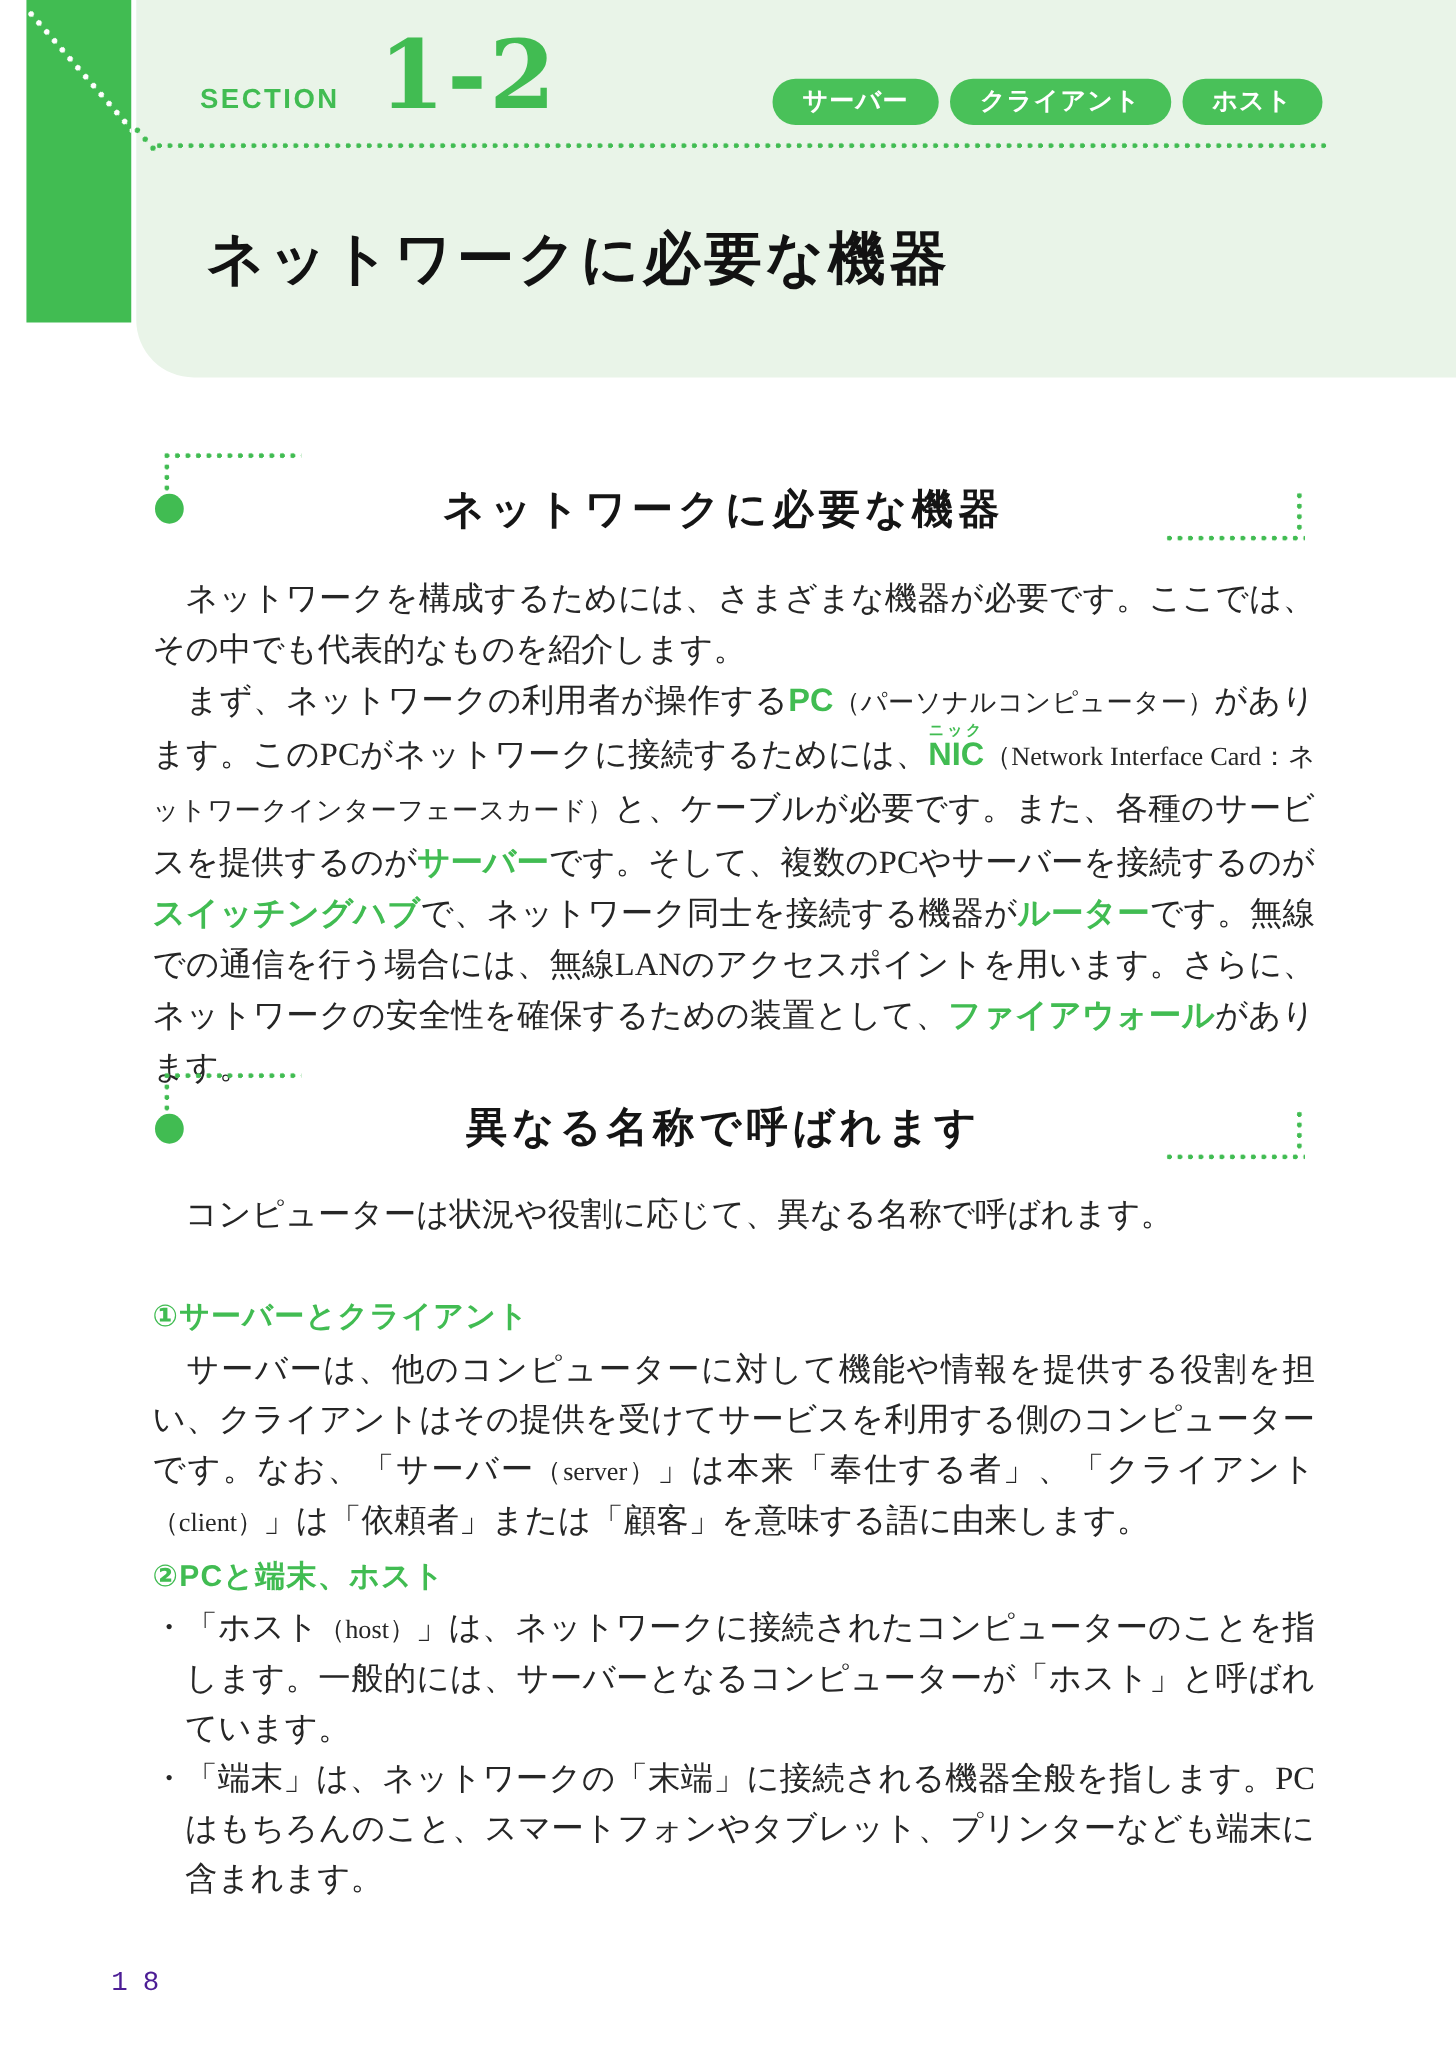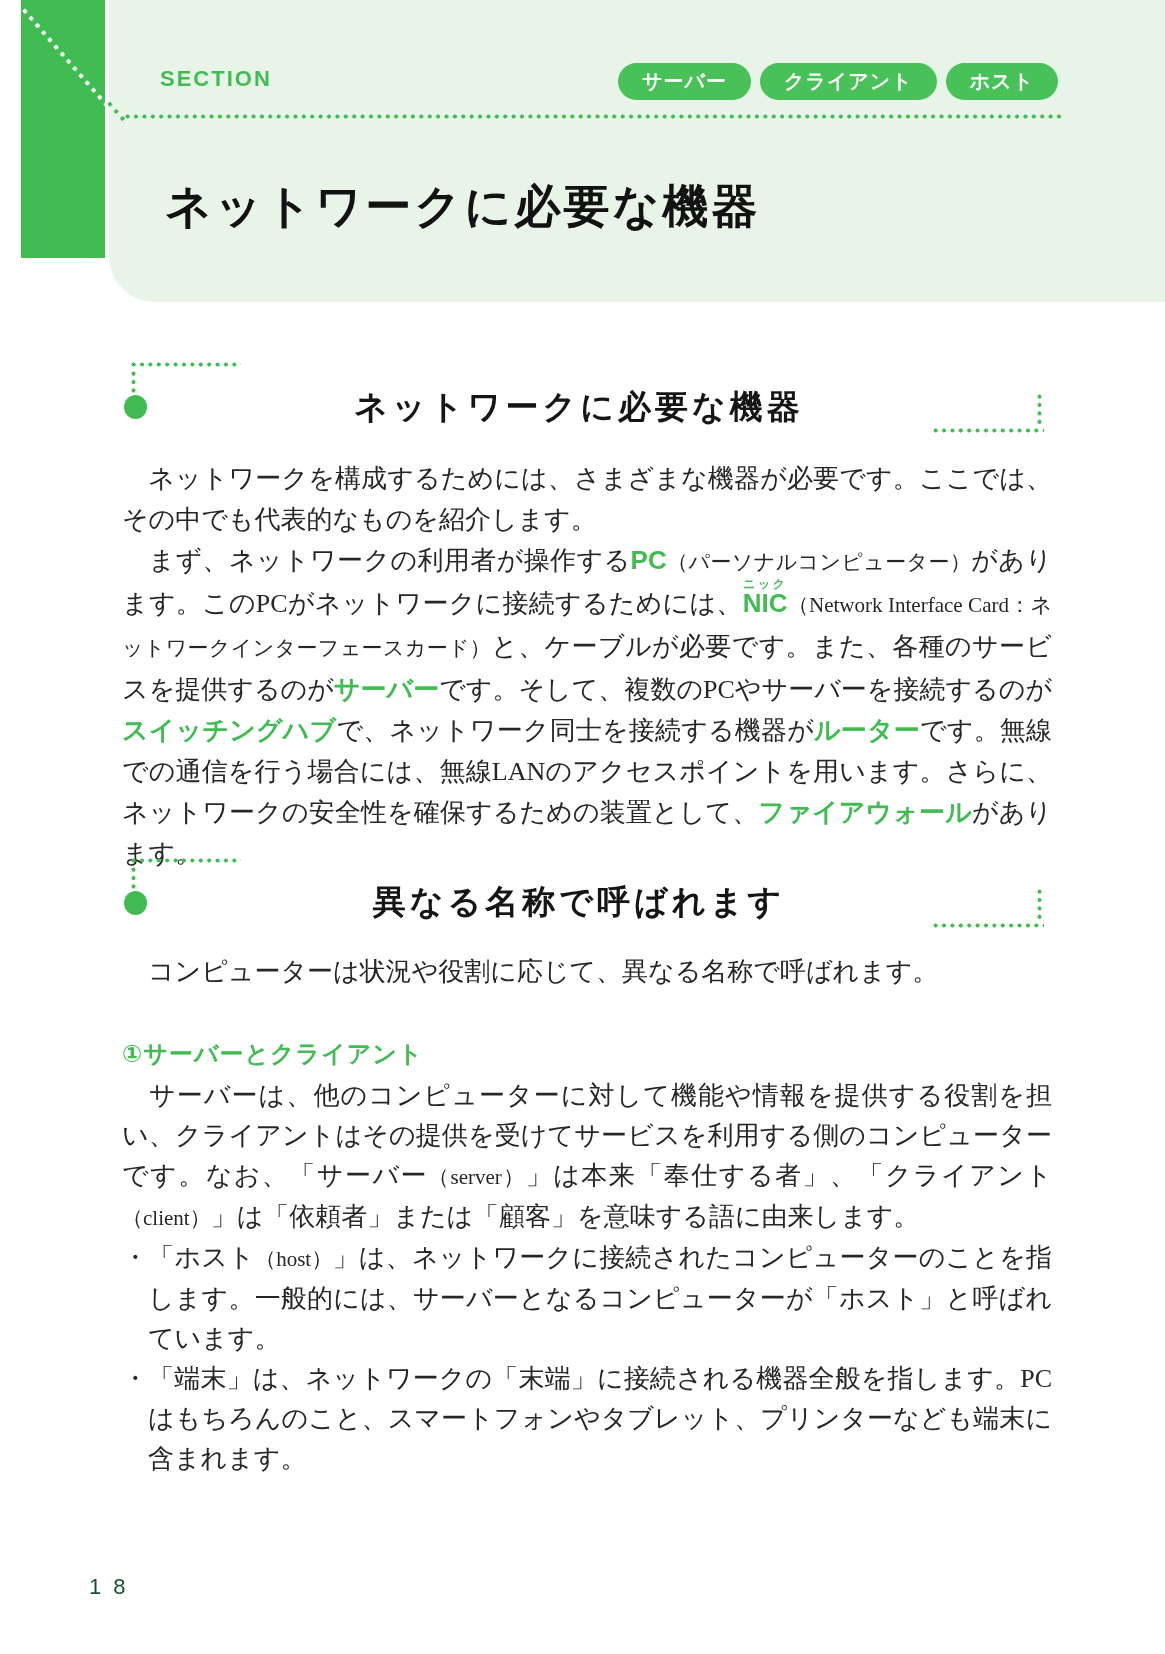--- a/index.html
+++ b/index.html
@@ -130,37 +130,38 @@
   }
   .subhead-1{margin-top:42px !important;}
   .para-after-sub{margin-top:2px !important;}
   .subhead-2{margin-top:4px !important;}
   .bullet{
     padding-left:26px;text-indent:-26px;
   }
   
   .page-number{
     position:absolute;left:68px;top:1574px;
-    font-family:Liberation Sans, sans-serif;
-    font-size:22px;letter-spacing:12px;color:#14532d;
+    font-family:Liberation Mono, monospace;
+    font-size:22px;letter-spacing:12px;color:#4c1d95;
   }
 </style>
 </head>
 <body>
 
 <div class="page">
 
   <div class="header-panel"></div>
   <div class="corner-bar">
     <div class="diag-dots-white"></div>
   </div>
   <div class="diag-dots-green"></div>
   <div class="dots-h header-rule"></div>
 
   <div class="section-label">SECTION</div>
+  <div class="section-number">1-2</div>
 
   <div class="tags">
     <span class="tag">サーバー</span>
     <span class="tag">クライアント</span>
     <span class="tag">ホスト</span>
   </div>
 
   <h1 class="page-title">ネットワークに必要な機器</h1>
 
   <div class="dots-h h1-top-h"></div>
@@ -179,19 +180,20 @@
   <div class="dots-v h2-top-v"></div>
   <div class="dec-dot h2-dot"></div>
   <div class="dots-v h2-bot-v"></div>
   <div class="dots-h h2-bot-h"></div>
   <div class="sec-heading h2-block">異なる名称で呼ばれます</div>
 
   <div class="body-block sec2-body">
     <p><span>　コンピューターは状況や役割に応じて、異なる名称で呼ばれます。</span></p>
     <p class="subhead subhead-1">①サーバーとクライアント</p>
     <p class="para-after-sub"><span>　サーバーは、他のコンピューターに対して機能や情報を提供する役割を担い、クライアントはその提供を受けてサービスを利用する側のコンピューターです。なお、「サーバー</span><span class="run-small">（server）</span><span>」は本来「奉仕する者」、「クライアント</span><span class="run-small">（client）</span><span>」は「依頼者」または「顧客」を意味する語に由来します。</span></p>
+    <p class="subhead subhead-2">②PCと端末、ホスト</p>
     <p class="bullet"><span>・「ホスト</span><span class="run-small">（host）</span><span>」は、ネットワークに接続されたコンピューターのことを指します。一般的には、サーバーとなるコンピューターが「ホスト」と呼ばれています。</span></p>
     <p class="bullet"><span>・「端末」は、ネットワークの「末端」に接続される機器全般を指します。PCはもちろんのこと、スマートフォンやタブレット、プリンターなども端末に含まれます。</span></p>
   </div>
 
   <div class="page-number">18</div>
 
 </div>
 
 </body></html>

